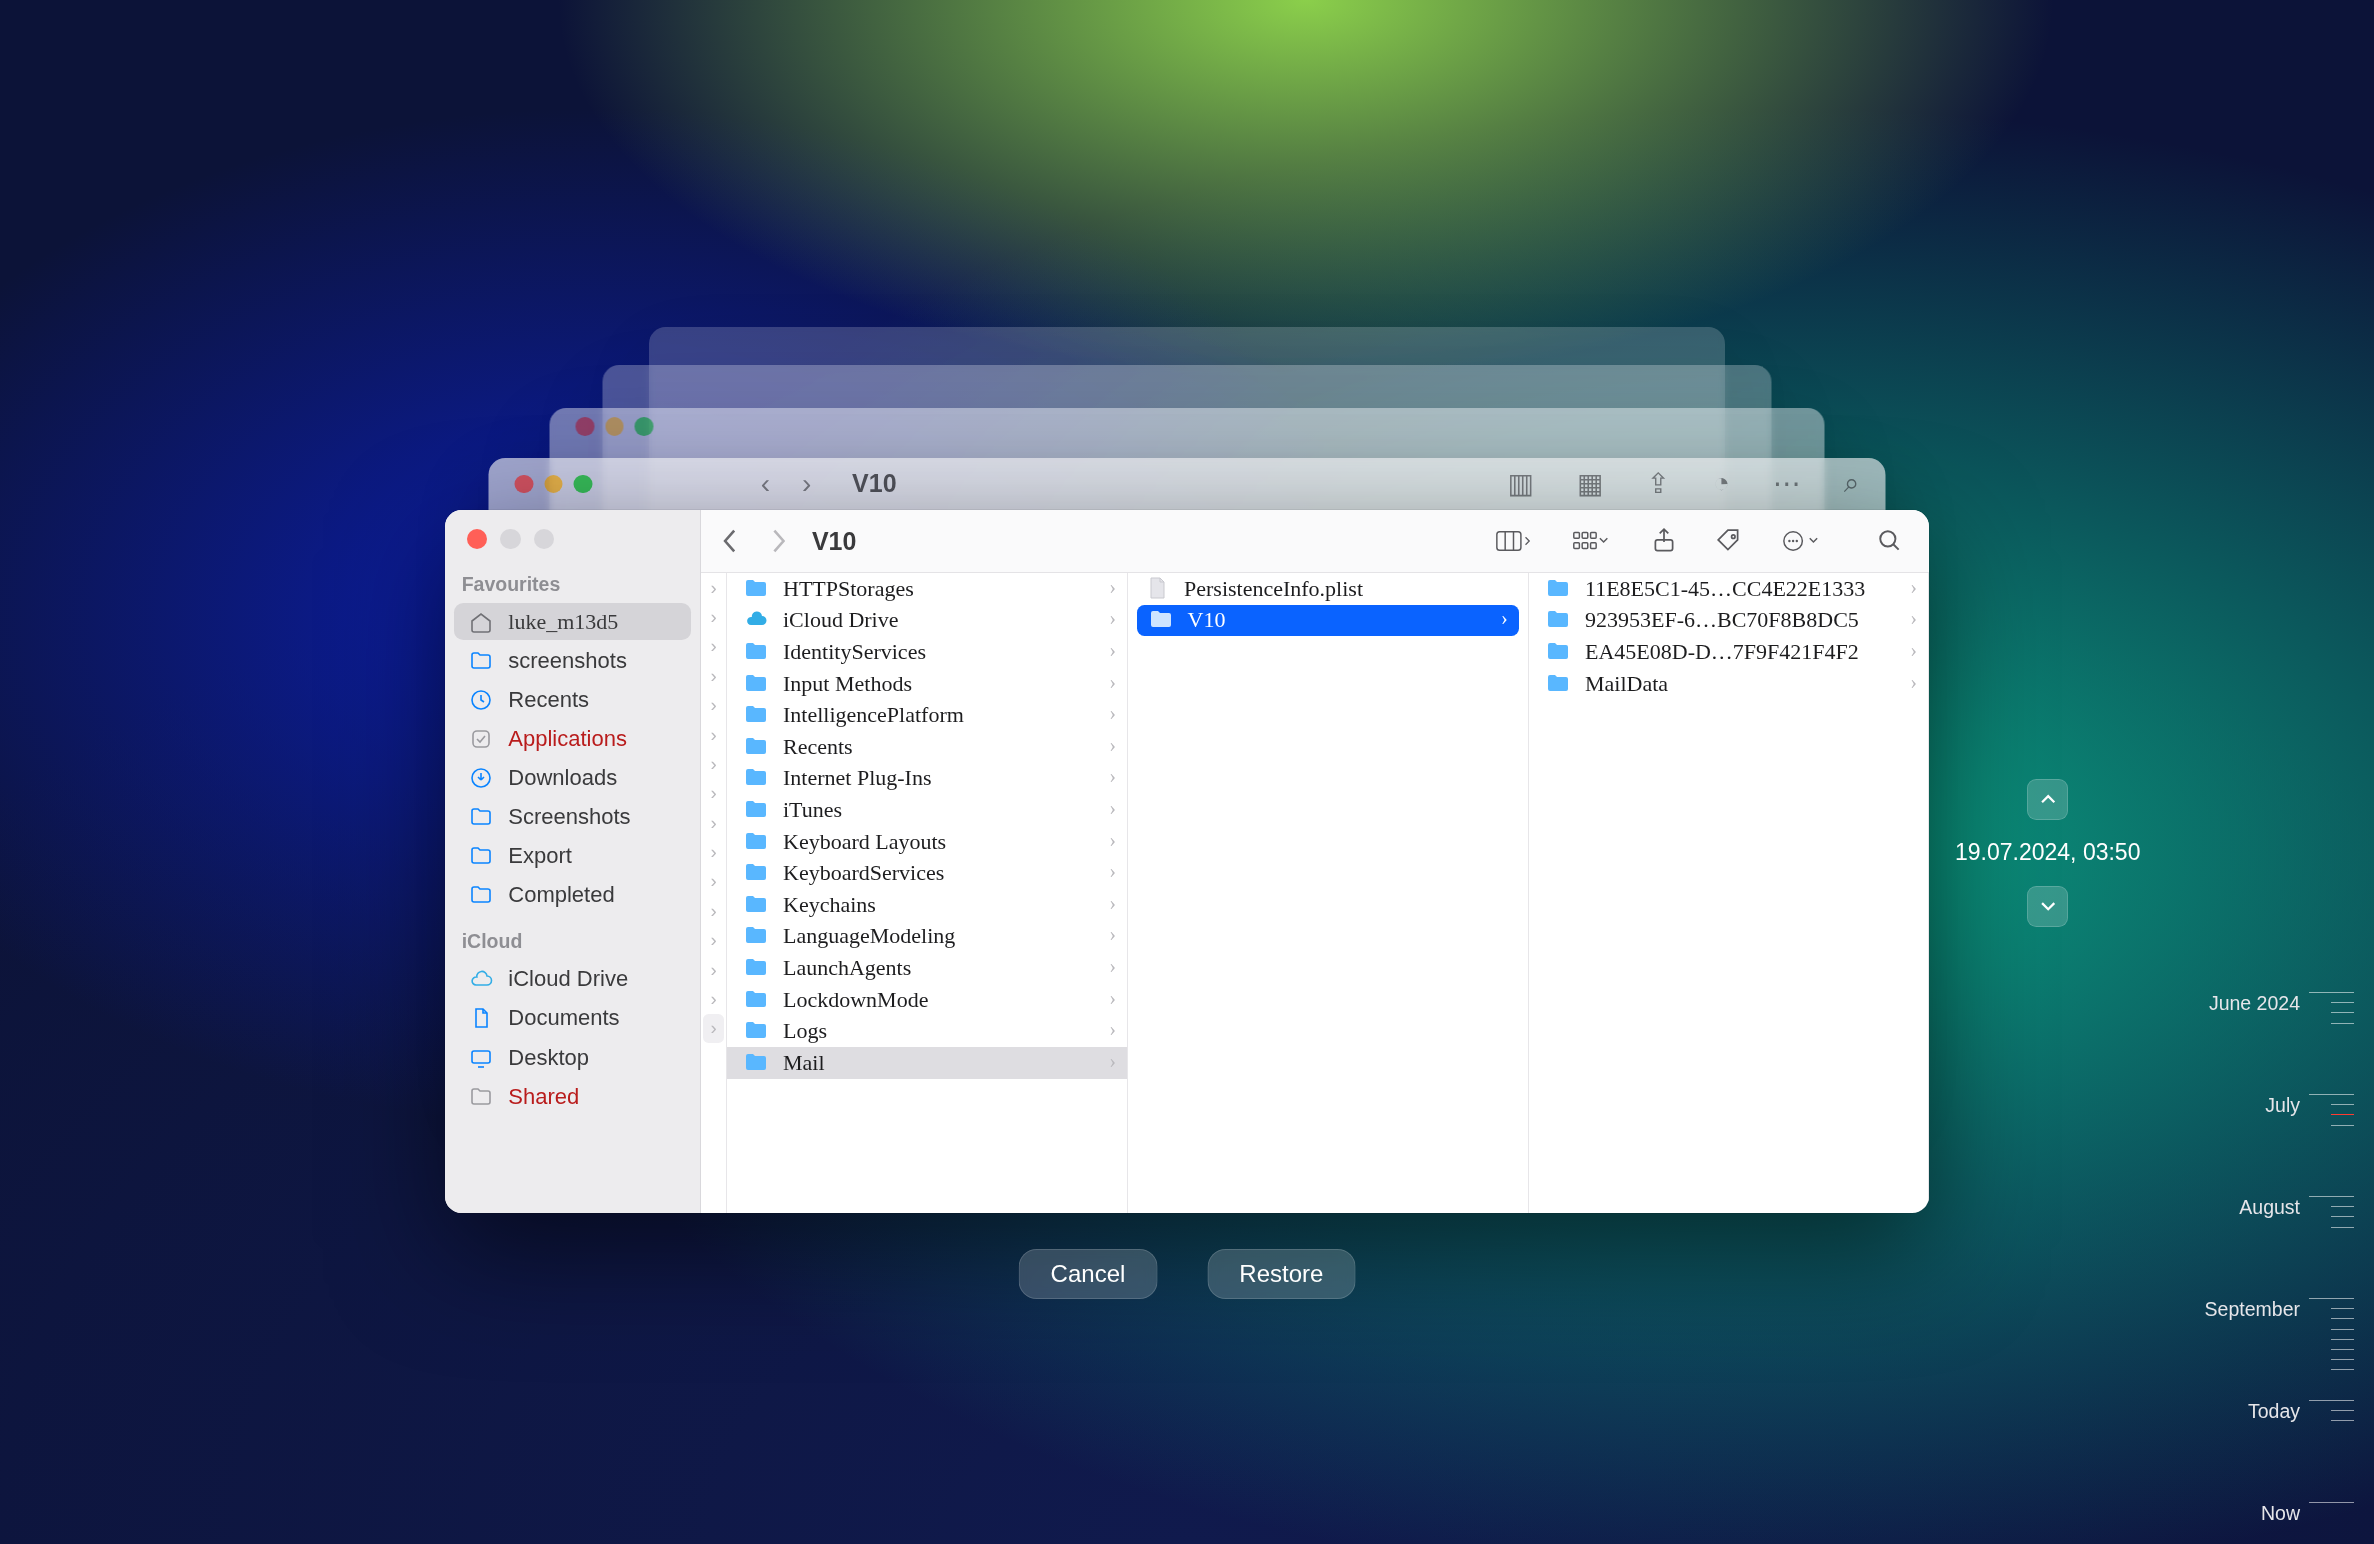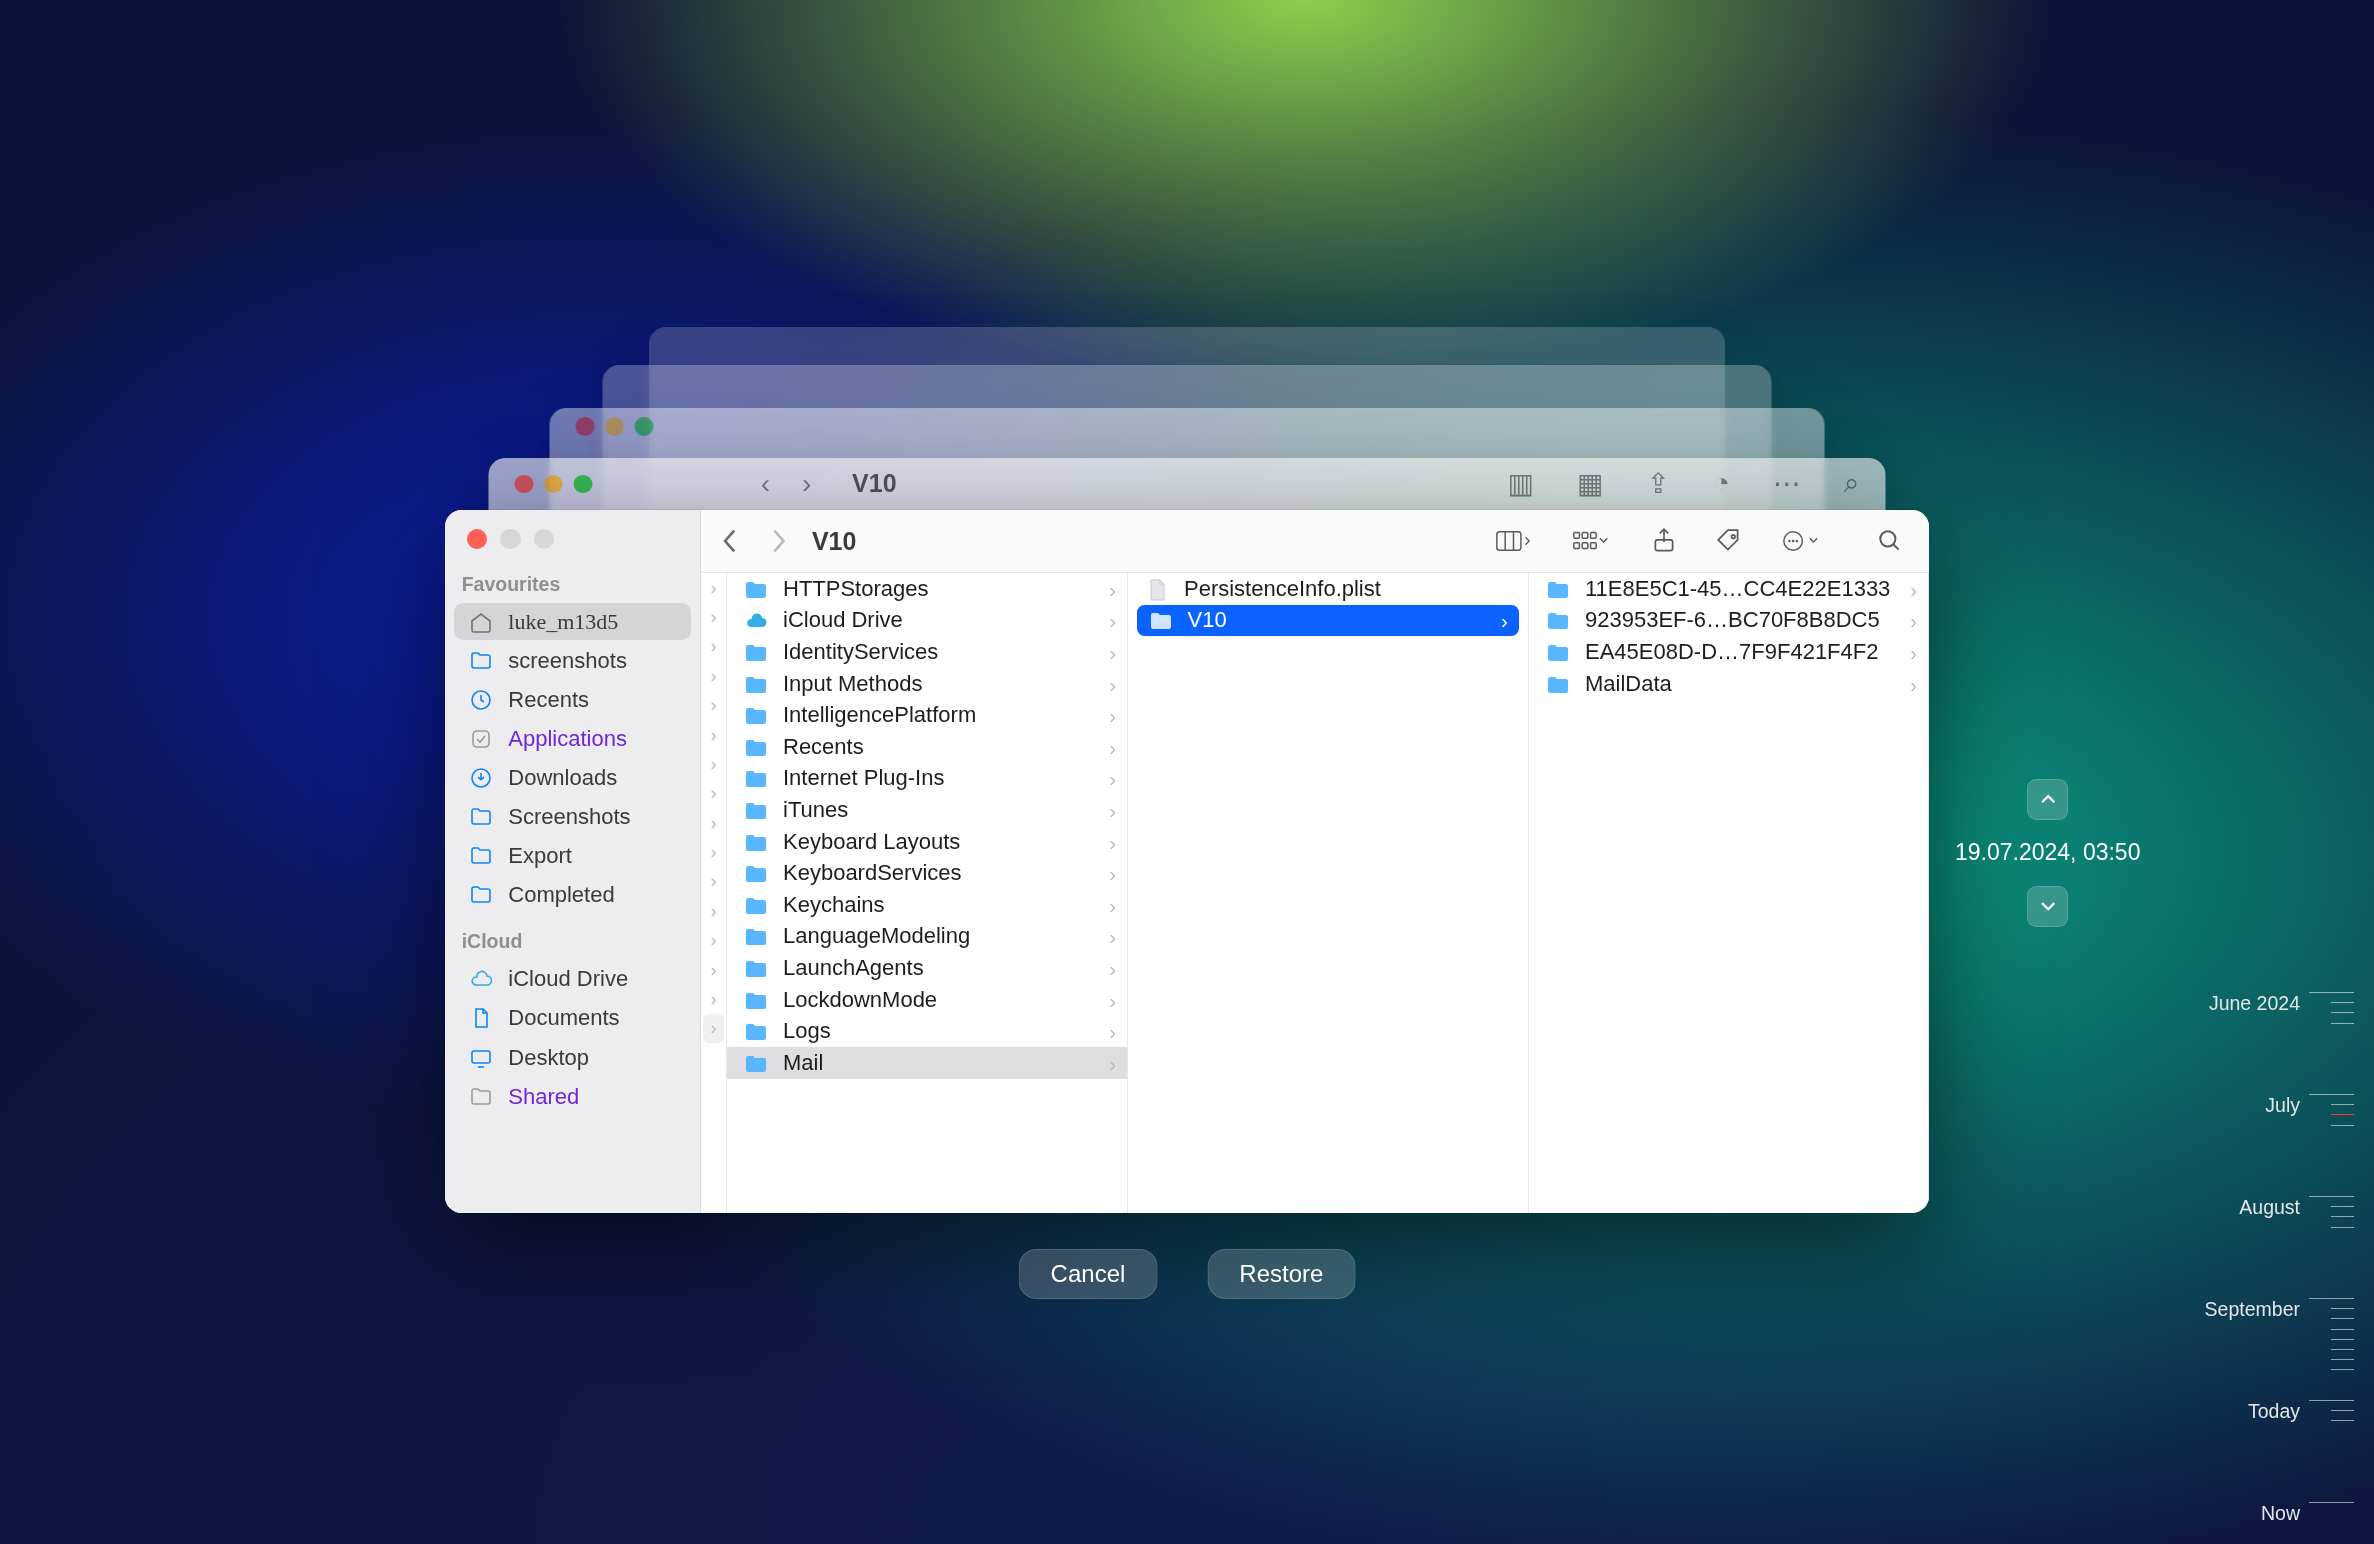--- a/index.html
+++ b/index.html
@@ -65,21 +65,21 @@
   .tl { width: 20.4px; height:20.4px; border-radius:50%; }
   .tl.r{background:#ff5f57;} .tl.y{background:#d7d6da;} .tl.g{background:#d7d6da;}
   .section-label { color:#8e8e93; font-weight:600; font-size:19.5px; padding: 3.7px 16.7px 7.4px; }
   .sb-item {
     display:flex; align-items:center; gap:13px;
     padding: 5.6px 13px; margin: 0 9.3px 1.9px; border-radius:9.3px;
     color:#3a3a3c; cursor:default;
   }
   .sb-item.sel { background:#d5d4d8;font-family:Liberation Serif, serif; }
   .sb-item .ico { width:28px; display:inline-flex; justify-content:center; color:#0a84ff; }
-  .sb-item.muted .ico, .sb-item.muted { color:#6d28d9; }
+  .sb-item.muted .ico, .sb-item.muted { color:#b91c1c; }
   svg { display:block; }
 
   .right { flex:1; display:flex; flex-direction:column; position:relative;}
   .toolbar {
     height: 63px; display:flex; align-items:center;
     padding: 0 18.6px 0 5.6px;
     border-bottom: 0.9px solid #e4e3e6;
     background:#fafafb;
     color:#5a5a5e;
   }
@@ -90,24 +90,25 @@
   .tbtn { height:48px; padding:0 7.4px; display:flex; align-items:center; justify-content:center; border-radius:9.3px; color:#5a5a5e; }
   .tbtn + .tbtn { margin-left: 24px; }
 
   .columns { flex:1; display:flex; overflow:hidden; }
   .col { border-right:0.9px solid #e7e6e9; overflow:auto; }
   .col.c1{ width:26px; }
   .col.c2{ width:401px; position:relative;}
   .col.c3{ width:401px; }
   .col.c4{ flex:1; }
   .frow {
-    display:flex; align-items:flex-end; gap:13px;
+    display:flex; align-items:flex-start; gap:13px;
     padding: 2.8px 11px 2.8px 15px; margin:0;
     color:#1d1d1f; font-size:22px;
     position:relative;
+    font-family:Liberation Serif, serif;
   }
   .frow .chev { margin-left:auto; color:#b9b8bc; font-size:20.4px; }
   .frow .icon { width:28px; display:inline-flex; justify-content:center; }
   .frow.file .icon { color:#9a9a9f; }
   .frow.folder .icon { color:#3aa0ff; }
   .frow.sel { background:#dedde1; }
   .frow.selblue { background:#0a63ff; color:#fff; border-radius:7.4px; margin:0 9.3px; padding-left:9.3px;}
   .frow.selblue .chev { color:#fff; }
   .frow.selblue .icon { color:#cfe4ff; }
   .col.c1 .mini { display:flex; justify-content:center; padding:3.7px 0; color:#b9b8bc; font-size:18.6px;}

